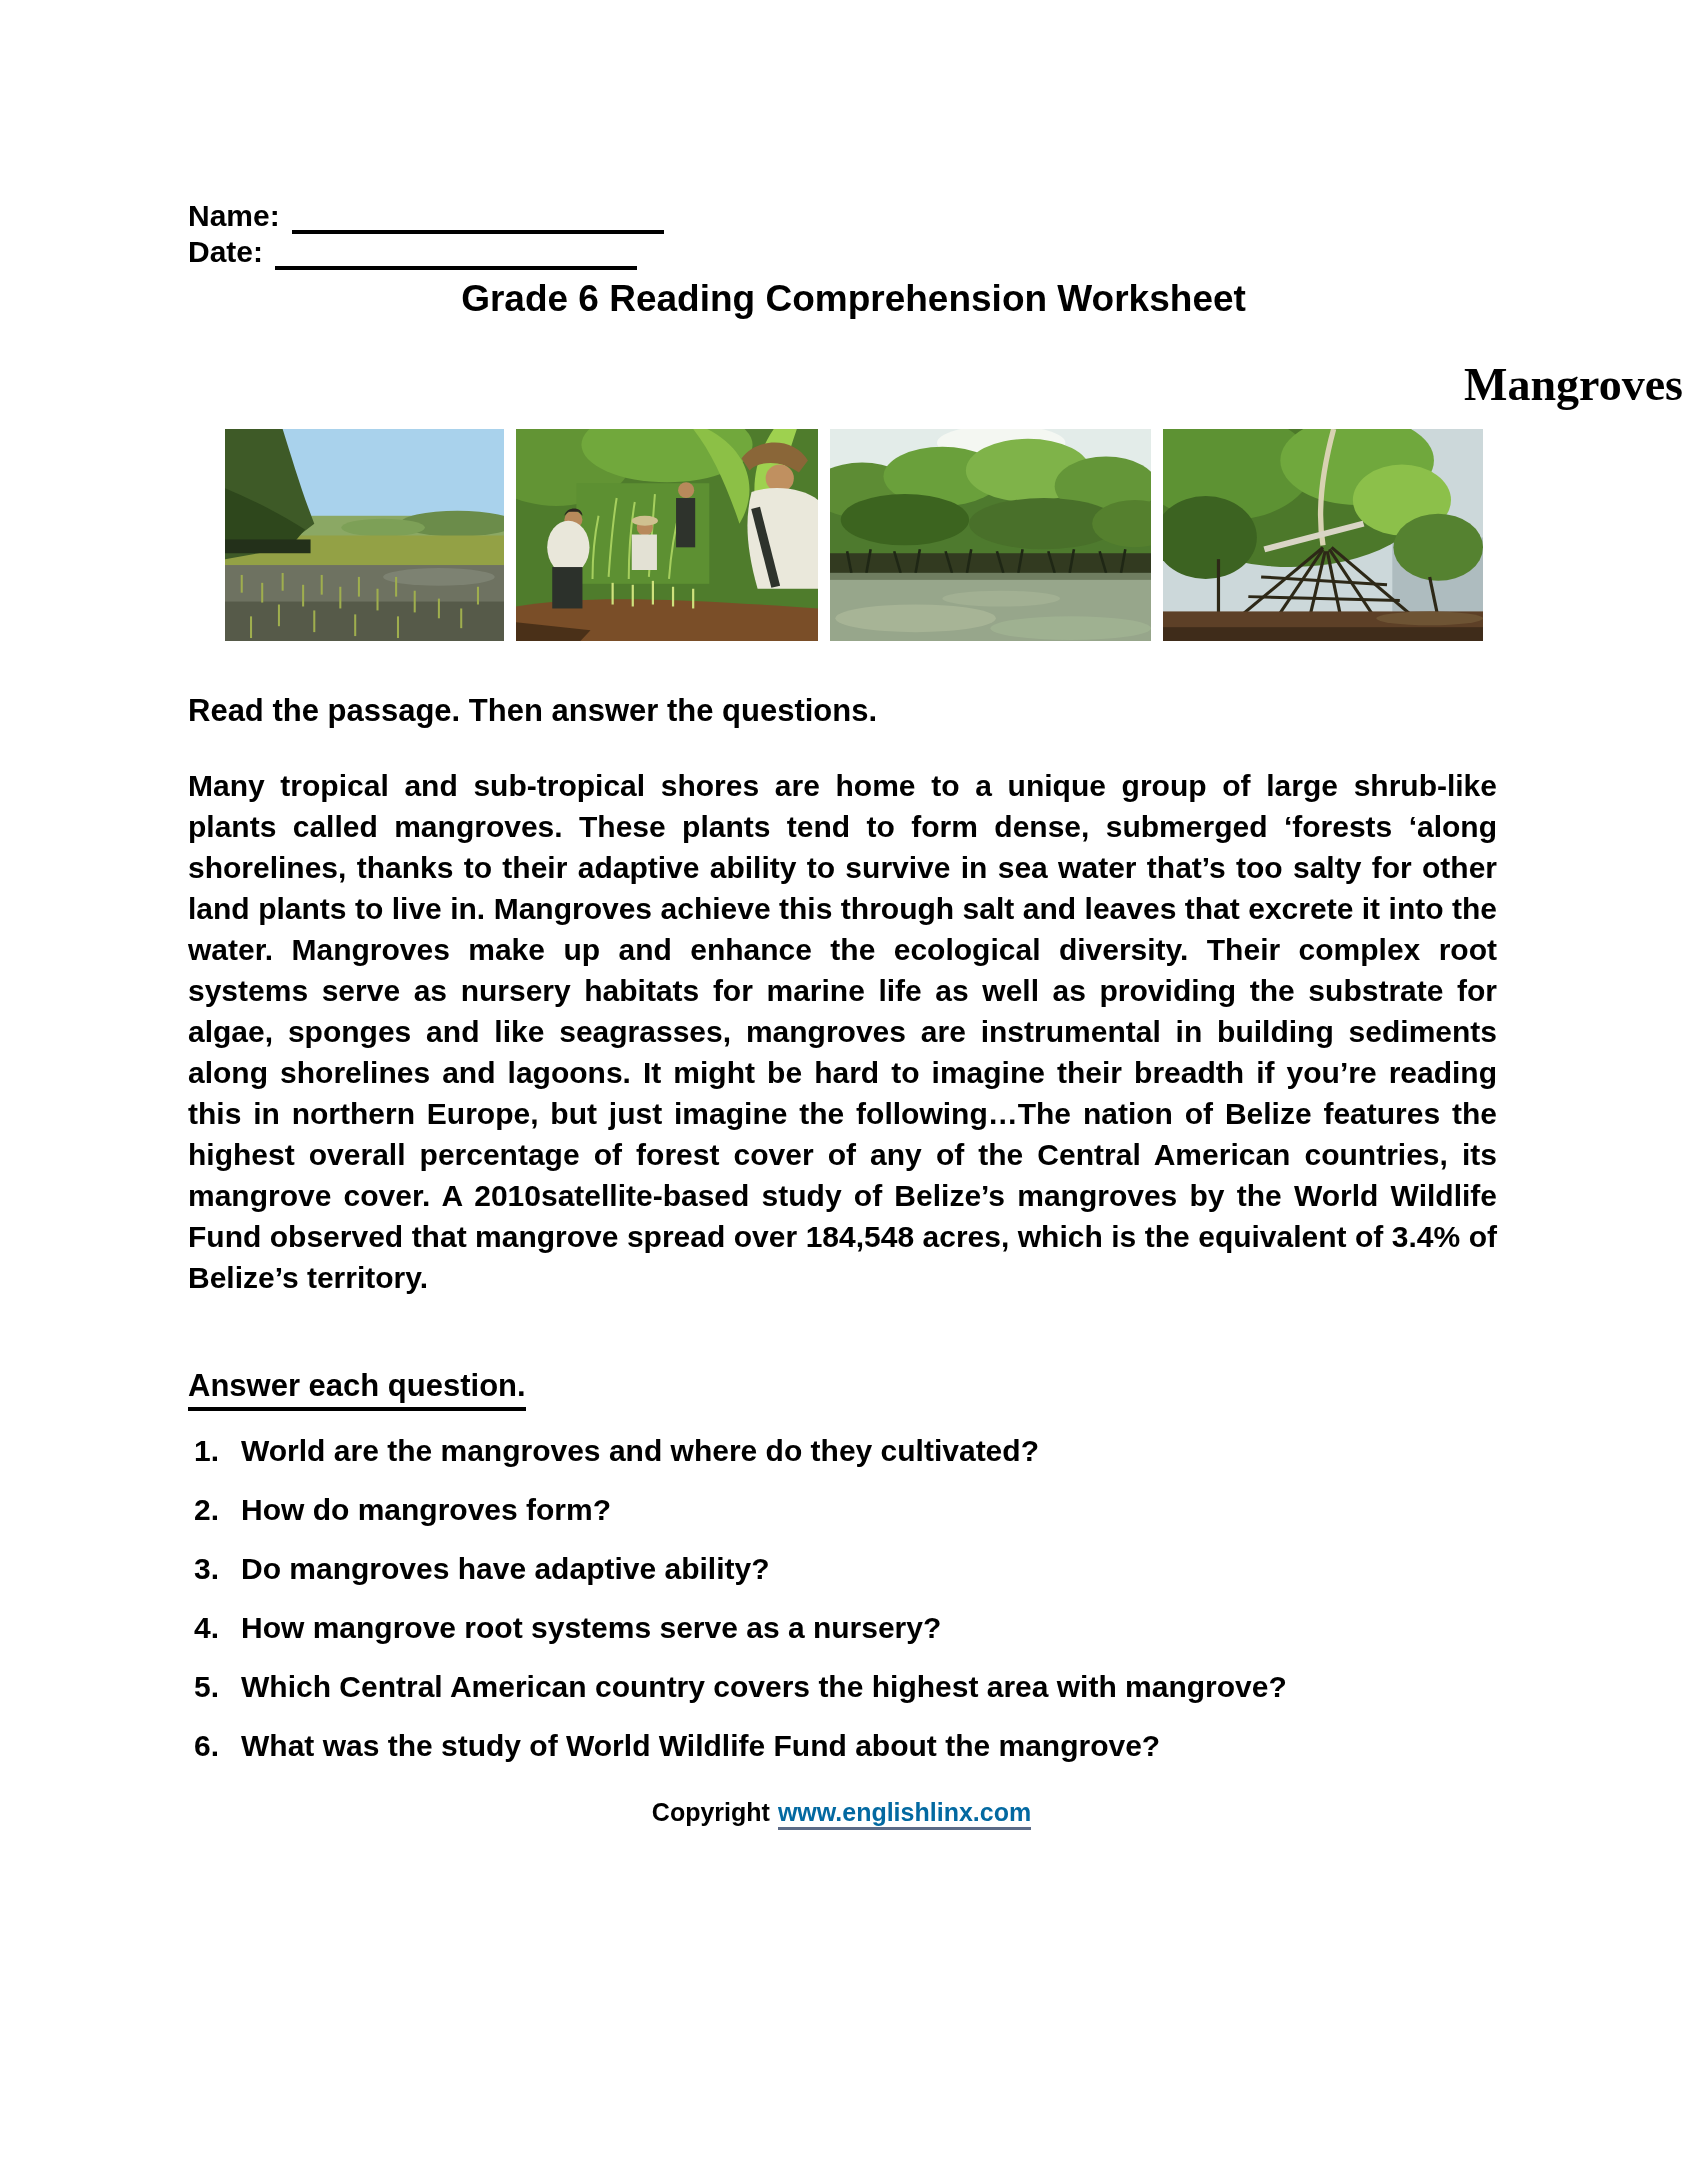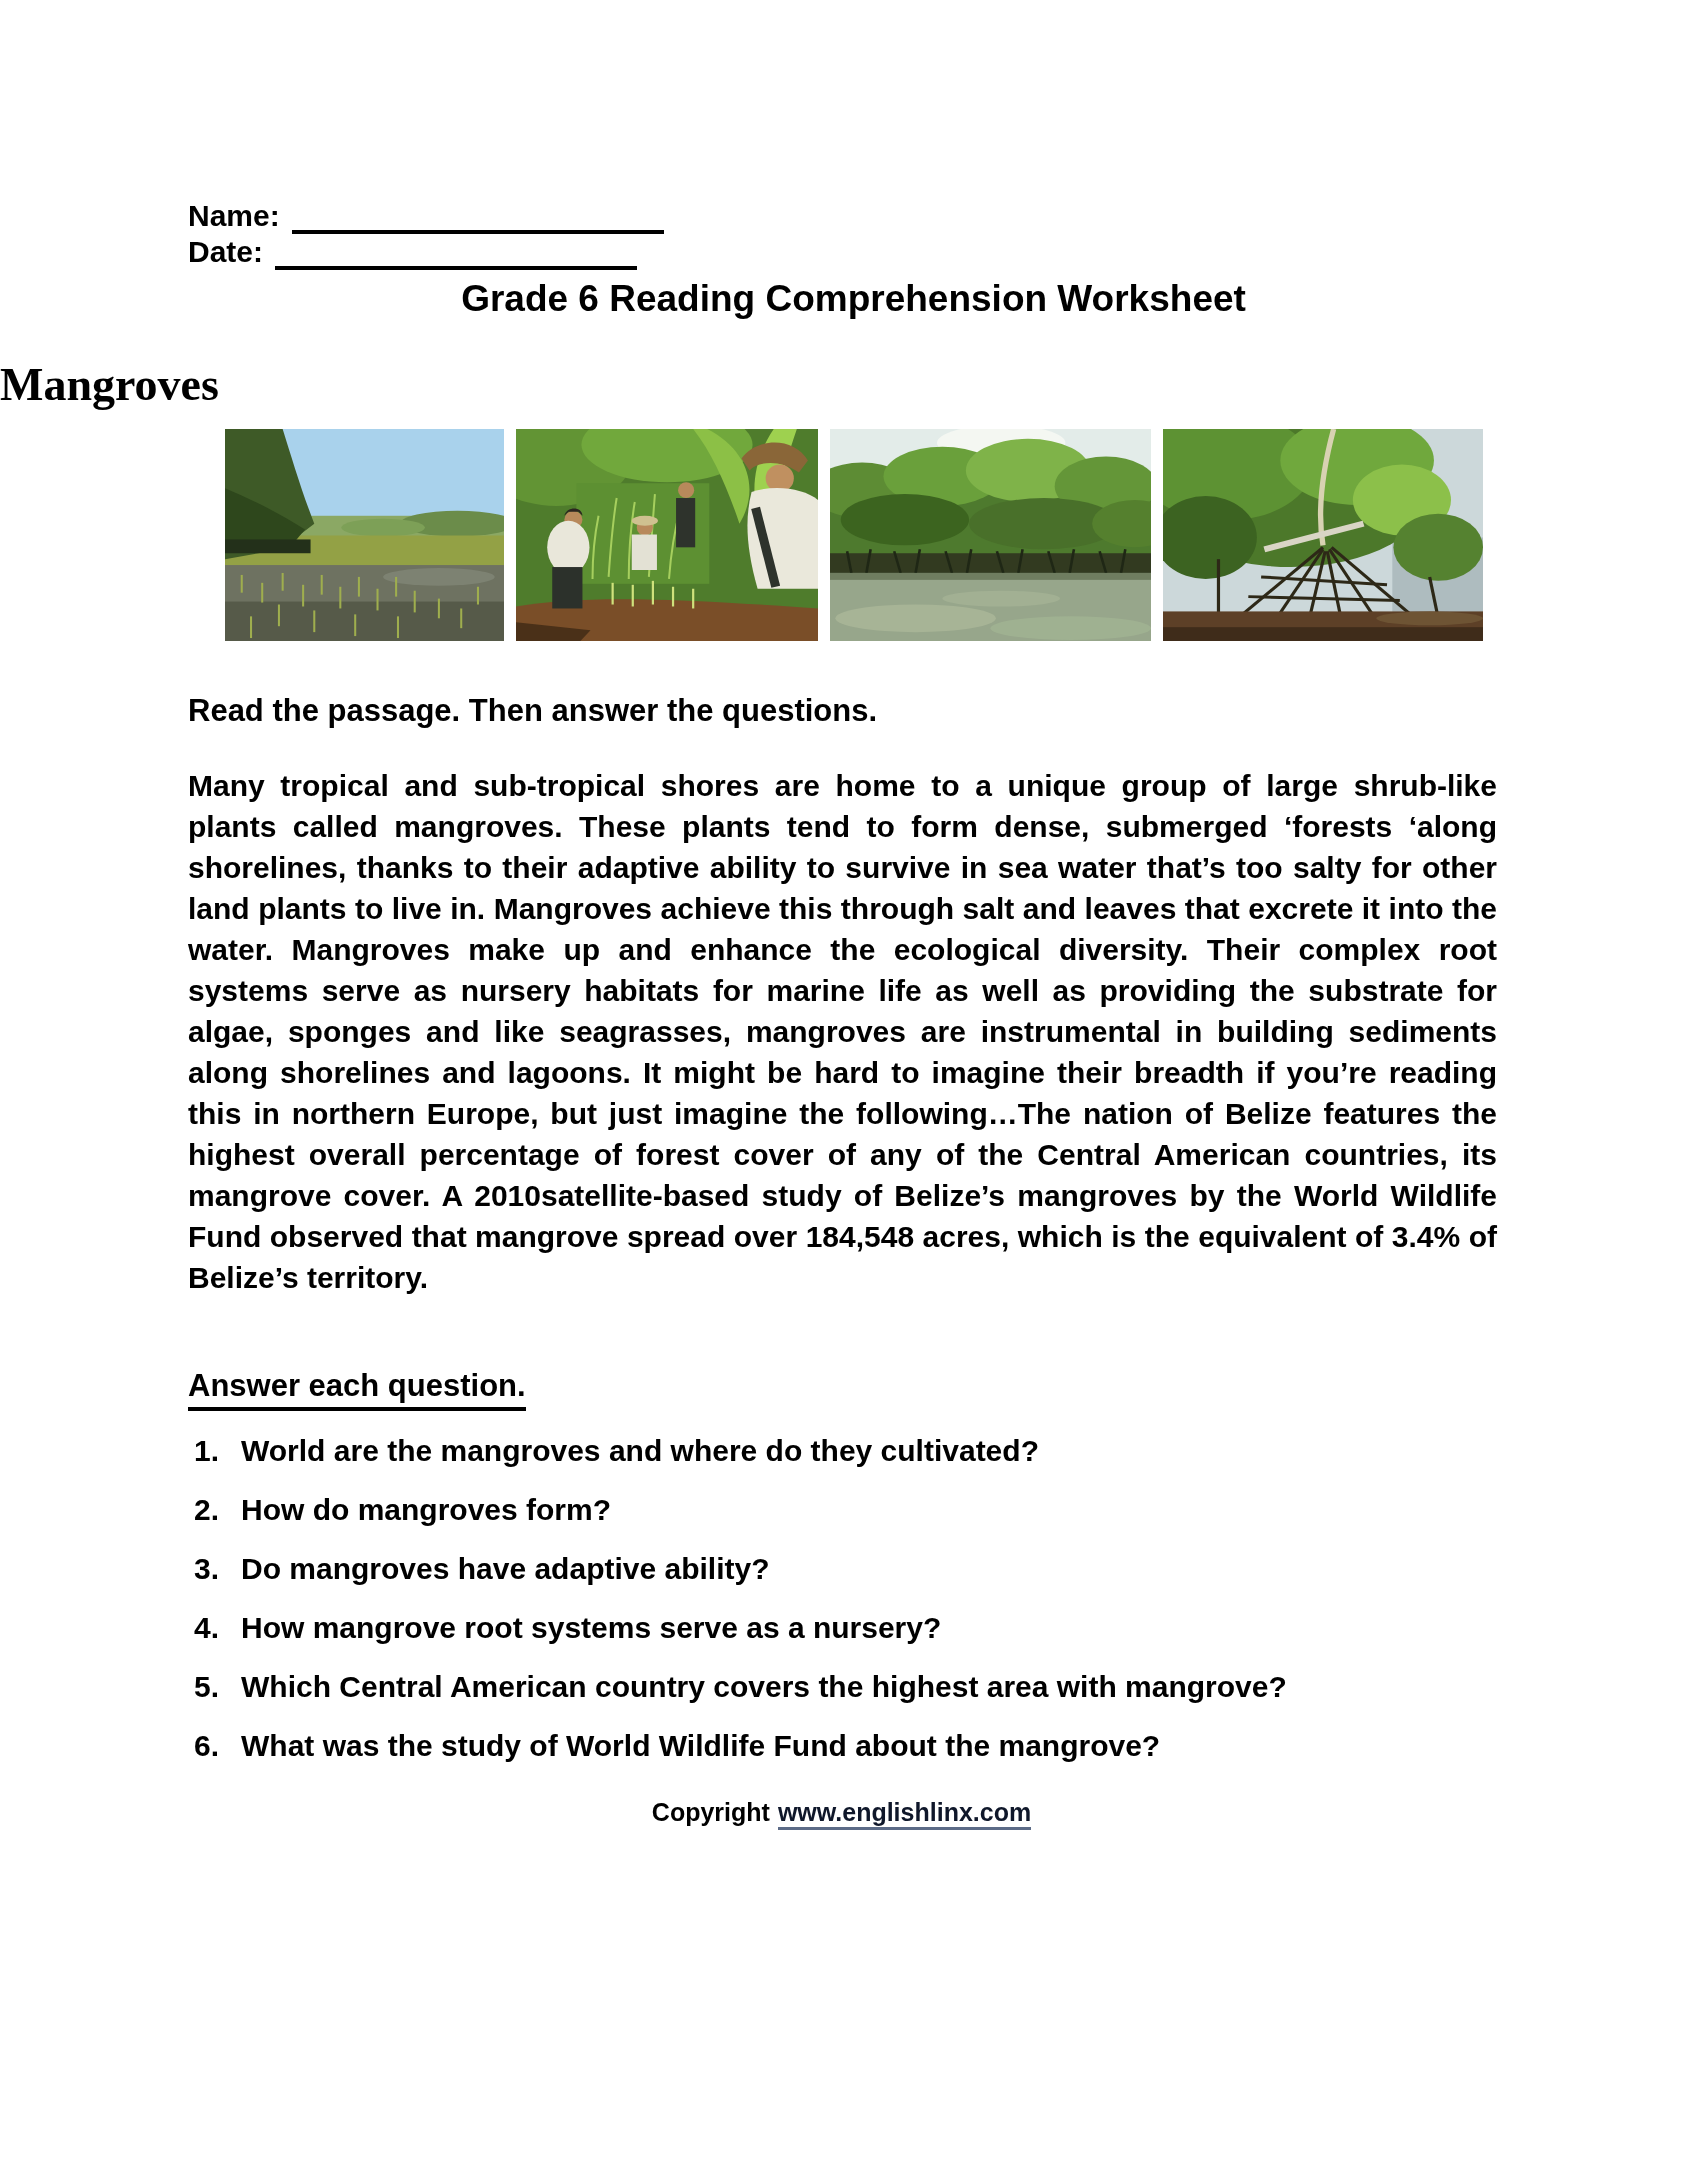--- a/index.html
+++ b/index.html
@@ -9,41 +9,41 @@
   }
   
   .header-row{position:absolute;left:188px;top:198px;width:1307px;display:flex;justify-content:space-between;font-weight:700;font-size:30px;flex-direction:column;}
   .field{display:flex;align-items:flex-end;}
   .field-label{line-height:36px;}
   .blank{border-bottom:4px solid #000;height:30px;margin-left:12px;}
   .name-blank{width:372px;}
   .date-blank{width:362px;}
   
   .worksheet-title{position:absolute;left:0;top:278px;width:100%;text-align:center;font-size:37px;font-weight:700;margin-left:12px;}
-  .passage-title{position:absolute;left:0;top:358px;width:100%;text-align:left;font-size:46px;font-weight:700;font-family:"Liberation Serif",serif;}
+  .passage-title{position:absolute;left:0;top:358px;width:100%;text-align:right;font-size:46px;font-weight:700;font-family:"Liberation Serif",serif;}
   
   .photos{position:absolute;left:225px;top:429px;width:1261px;height:212px;display:flex;gap:12px;}
   .photo{margin:0;height:100%;}
   .photo:nth-child(1){width:279px;}
   .photo:nth-child(2){width:302px;}
   .photo:nth-child(3){width:321px;}
   .photo:nth-child(4){width:320px;}
   .photo svg{display:block;width:100%;height:100%;}
   
   .instruction{position:absolute;left:188px;top:693px;font-size:31px;font-weight:700;}
   .passage{position:absolute;left:188px;top:745px;width:1309px;font-size:30px;font-weight:700;line-height:41px;text-align:justify;margin-top:20px;}
   
   .answer-heading{position:absolute;left:188px;top:1355px;font-size:31px;font-weight:700;border-bottom:4px solid #000;padding-bottom:3px;margin-top:13px;}
   .questions{position:absolute;left:194px;top:1434px;width:1303px;}
   .q{display:flex;font-size:30px;font-weight:700;line-height:34px;margin-bottom:25px;}
   .qnum{width:47px;flex:0 0 47px;}
   .qtext{flex:1;}
   
   .footer{position:absolute;left:0;top:1798px;width:100%;text-align:center;font-size:25px;font-weight:700;}
-  .copyright-link{color:#0f172a;text-decoration:none;border-bottom:3px solid #5c6b87;padding-bottom:1px;margin-left:8px;cursor:pointer;}
+  .copyright-link{color:#0369a1;text-decoration:none;border-bottom:3px solid #5c6b87;padding-bottom:1px;margin-left:8px;cursor:pointer;}
 </style>
 </head>
 <body>
 
 <div class="page">
 
   <div class="header-row">
     <div class="field">
       <span class="field-label">Name:</span>
       <span class="blank name-blank"></span>

